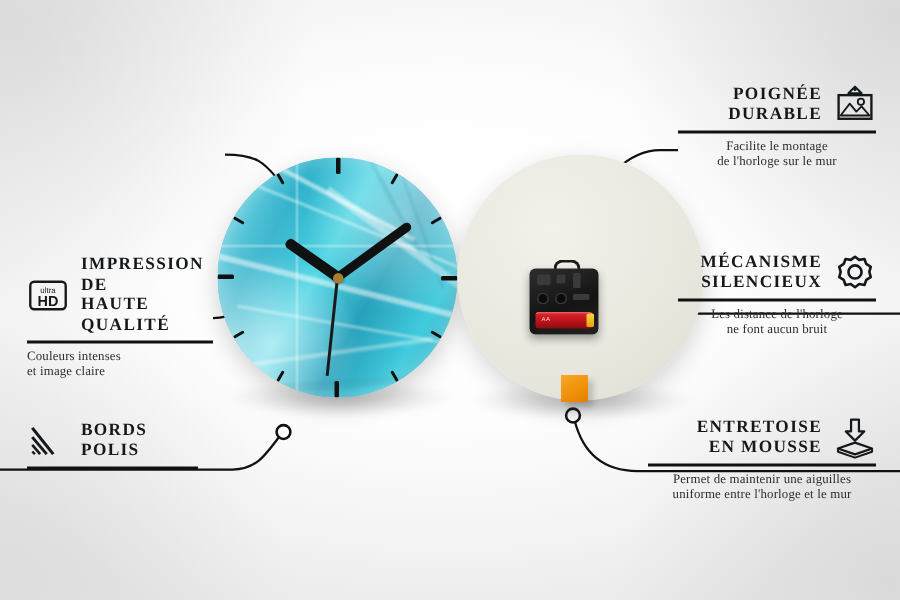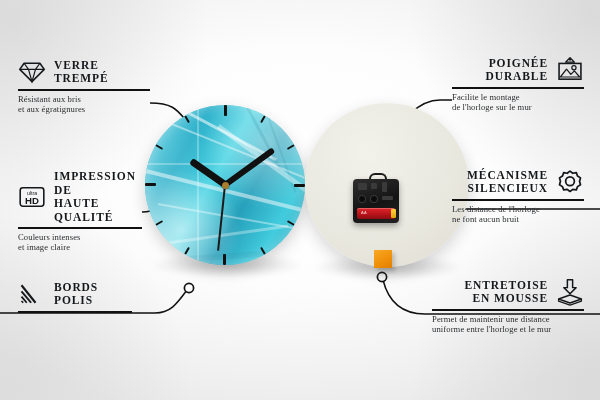--- a/index.html
+++ b/index.html
@@ -113,21 +113,21 @@
   .callout .title{
     font-family:"Liberation Serif",serif;font-weight:bold;font-size:11.5px;line-height:13.5px;
     letter-spacing:.9px;color:#15181b;text-transform:uppercase;white-space:pre-line;
   }
   .callout.right .title{text-align:right;}
   .callout .rule{height:1.6px;background:#111;margin-top:3px;}
   .callout .desc{
     font-family:"Liberation Serif",serif;font-size:8.6px;line-height:10.4px;color:#2a2d30;
     margin-top:3px;white-space:pre-line;letter-spacing:.1px;
   }
-  .callout.right .desc{text-align:left;}
+  .callout.right .desc{text-align:center;}
   .ico{flex:0 0 auto;width:28px;height:28px;display:block;}
 
   .ring{fill:#ffffff;stroke:#111;stroke-width:1.7px;}
 </style>
 </head>
 <body>
 
 <div id="stage">
 
   <svg id="lines" viewBox="0 0 600 400">
@@ -227,33 +227,20 @@
       <div class="chip" style="left:29px;top:17px;width:11px;height:4px;"></div>
       <div class="battery">
         <span class="txt">AA</span>
         <span class="tip"></span>
       </div>
     </div>
   </div>
 
   <div id="spacer"></div>
 
-  <div class="callout left" style="left:18px;top:58px;width:132px;">
-    <div class="head">
-      <svg class="ico" viewBox="0 0 32 32">
-        <path d="M7 6h18l5 7-14 14L2 13z" fill="none" stroke="#15181b" stroke-width="1.8" stroke-linejoin="round"></path>
-        <path d="M2 13h28M7 6l5 7-3 0M25 6l-5 7 3 0M12 13l4 14 4-14" fill="none" stroke="#15181b" stroke-width="1.4"></path>
-      </svg>
-      <div class="title">VERRE
-TREMPÉ</div>
-    </div>
-    <div class="rule"></div>
-    <div class="desc">Résistant aux bris
-et aux égratignures</div>
-  </div>
 
   <div class="callout left" style="left:18px;top:170px;width:124px;">
     <div class="head">
       <svg class="ico" viewBox="0 0 32 32">
         <rect x="2.5" y="5.5" width="27" height="21" rx="3" fill="none" stroke="#15181b" stroke-width="1.8"></rect>
         <text x="16" y="14" text-anchor="middle" font-family="Liberation Sans, sans-serif" font-size="6" fill="#15181b">ultra</text>
         <text x="16" y="24" text-anchor="middle" font-family="Liberation Sans, sans-serif" font-size="11" font-weight="bold" fill="#15181b">HD</text>
       </svg>
       <div class="title">IMPRESSION DE
 HAUTE QUALITÉ</div>
@@ -314,17 +301,17 @@
     <div class="head">
       <div class="title">ENTRETOISE
 EN MOUSSE</div>
       <svg class="ico" viewBox="0 0 32 32">
         <path d="M13 2 H19 V11 H23 L16 18 L9 11 H13 Z" fill="none" stroke="#15181b" stroke-width="1.7" stroke-linejoin="round"></path>
         <path d="M16 19.5 L29 24 L16 28.5 L3 24 Z" fill="none" stroke="#15181b" stroke-width="1.7" stroke-linejoin="round"></path>
         <path d="M3 24 V26.5 L16 31 L29 26.5 V24" fill="none" stroke="#15181b" stroke-width="1.5" stroke-linejoin="round"></path>
       </svg>
     </div>
     <div class="rule"></div>
-    <div class="desc">Permet de maintenir une distance
+    <div class="desc">Permet de maintenir une aiguilles
 uniforme entre l'horloge et le mur</div>
   </div>
 
 </div>
 
 </body></html>

